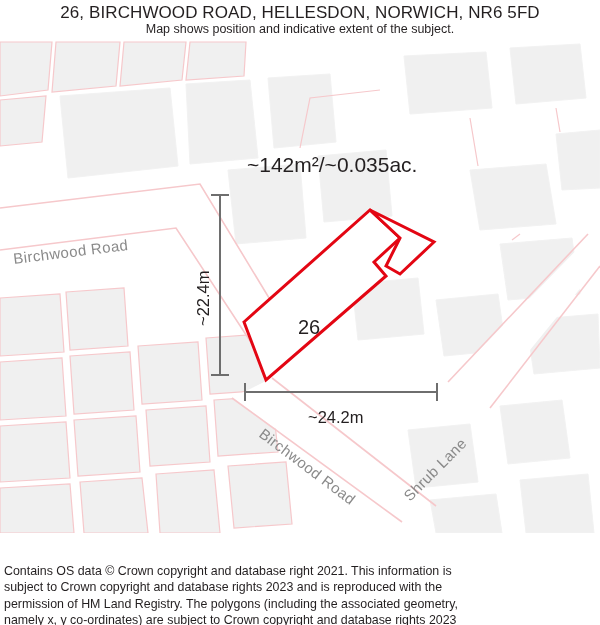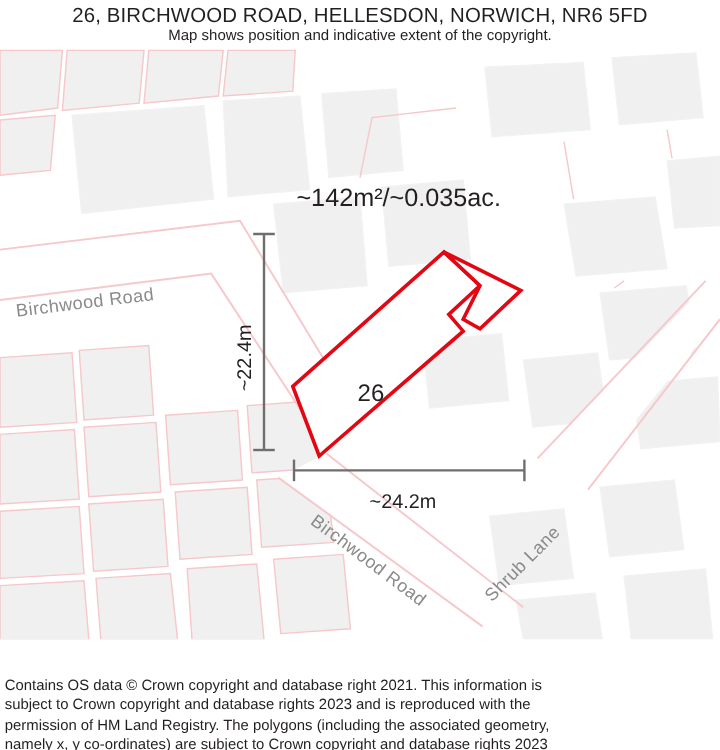--- a/index.html
+++ b/index.html
@@ -93,21 +93,21 @@
     fill: #231f20;
   }
 </style>
 </head>
 <body>
 
 <div class="page">
 
   <div class="header">
     <div class="title">26, BIRCHWOOD ROAD, HELLESDON, NORWICH, NR6 5FD</div>
-    <div class="subtitle">Map shows position and indicative extent of the copyright.</div>
+    <div class="subtitle">Map shows position and indicative extent of the subject.</div>
   </div>
 
   <div class="map">
     <svg width="600" height="495" viewBox="0 0 600 495" xmlns="http://www.w3.org/2000/svg">
 
       <rect x="0" y="0" width="600" height="495" fill="#ffffff"></rect>
 
       <g>
 
         <polygon points="0,4 52,4 48,52 0,58" fill="#f0f0f0" stroke="#f6c8cb" stroke-width="1.2"></polygon>

